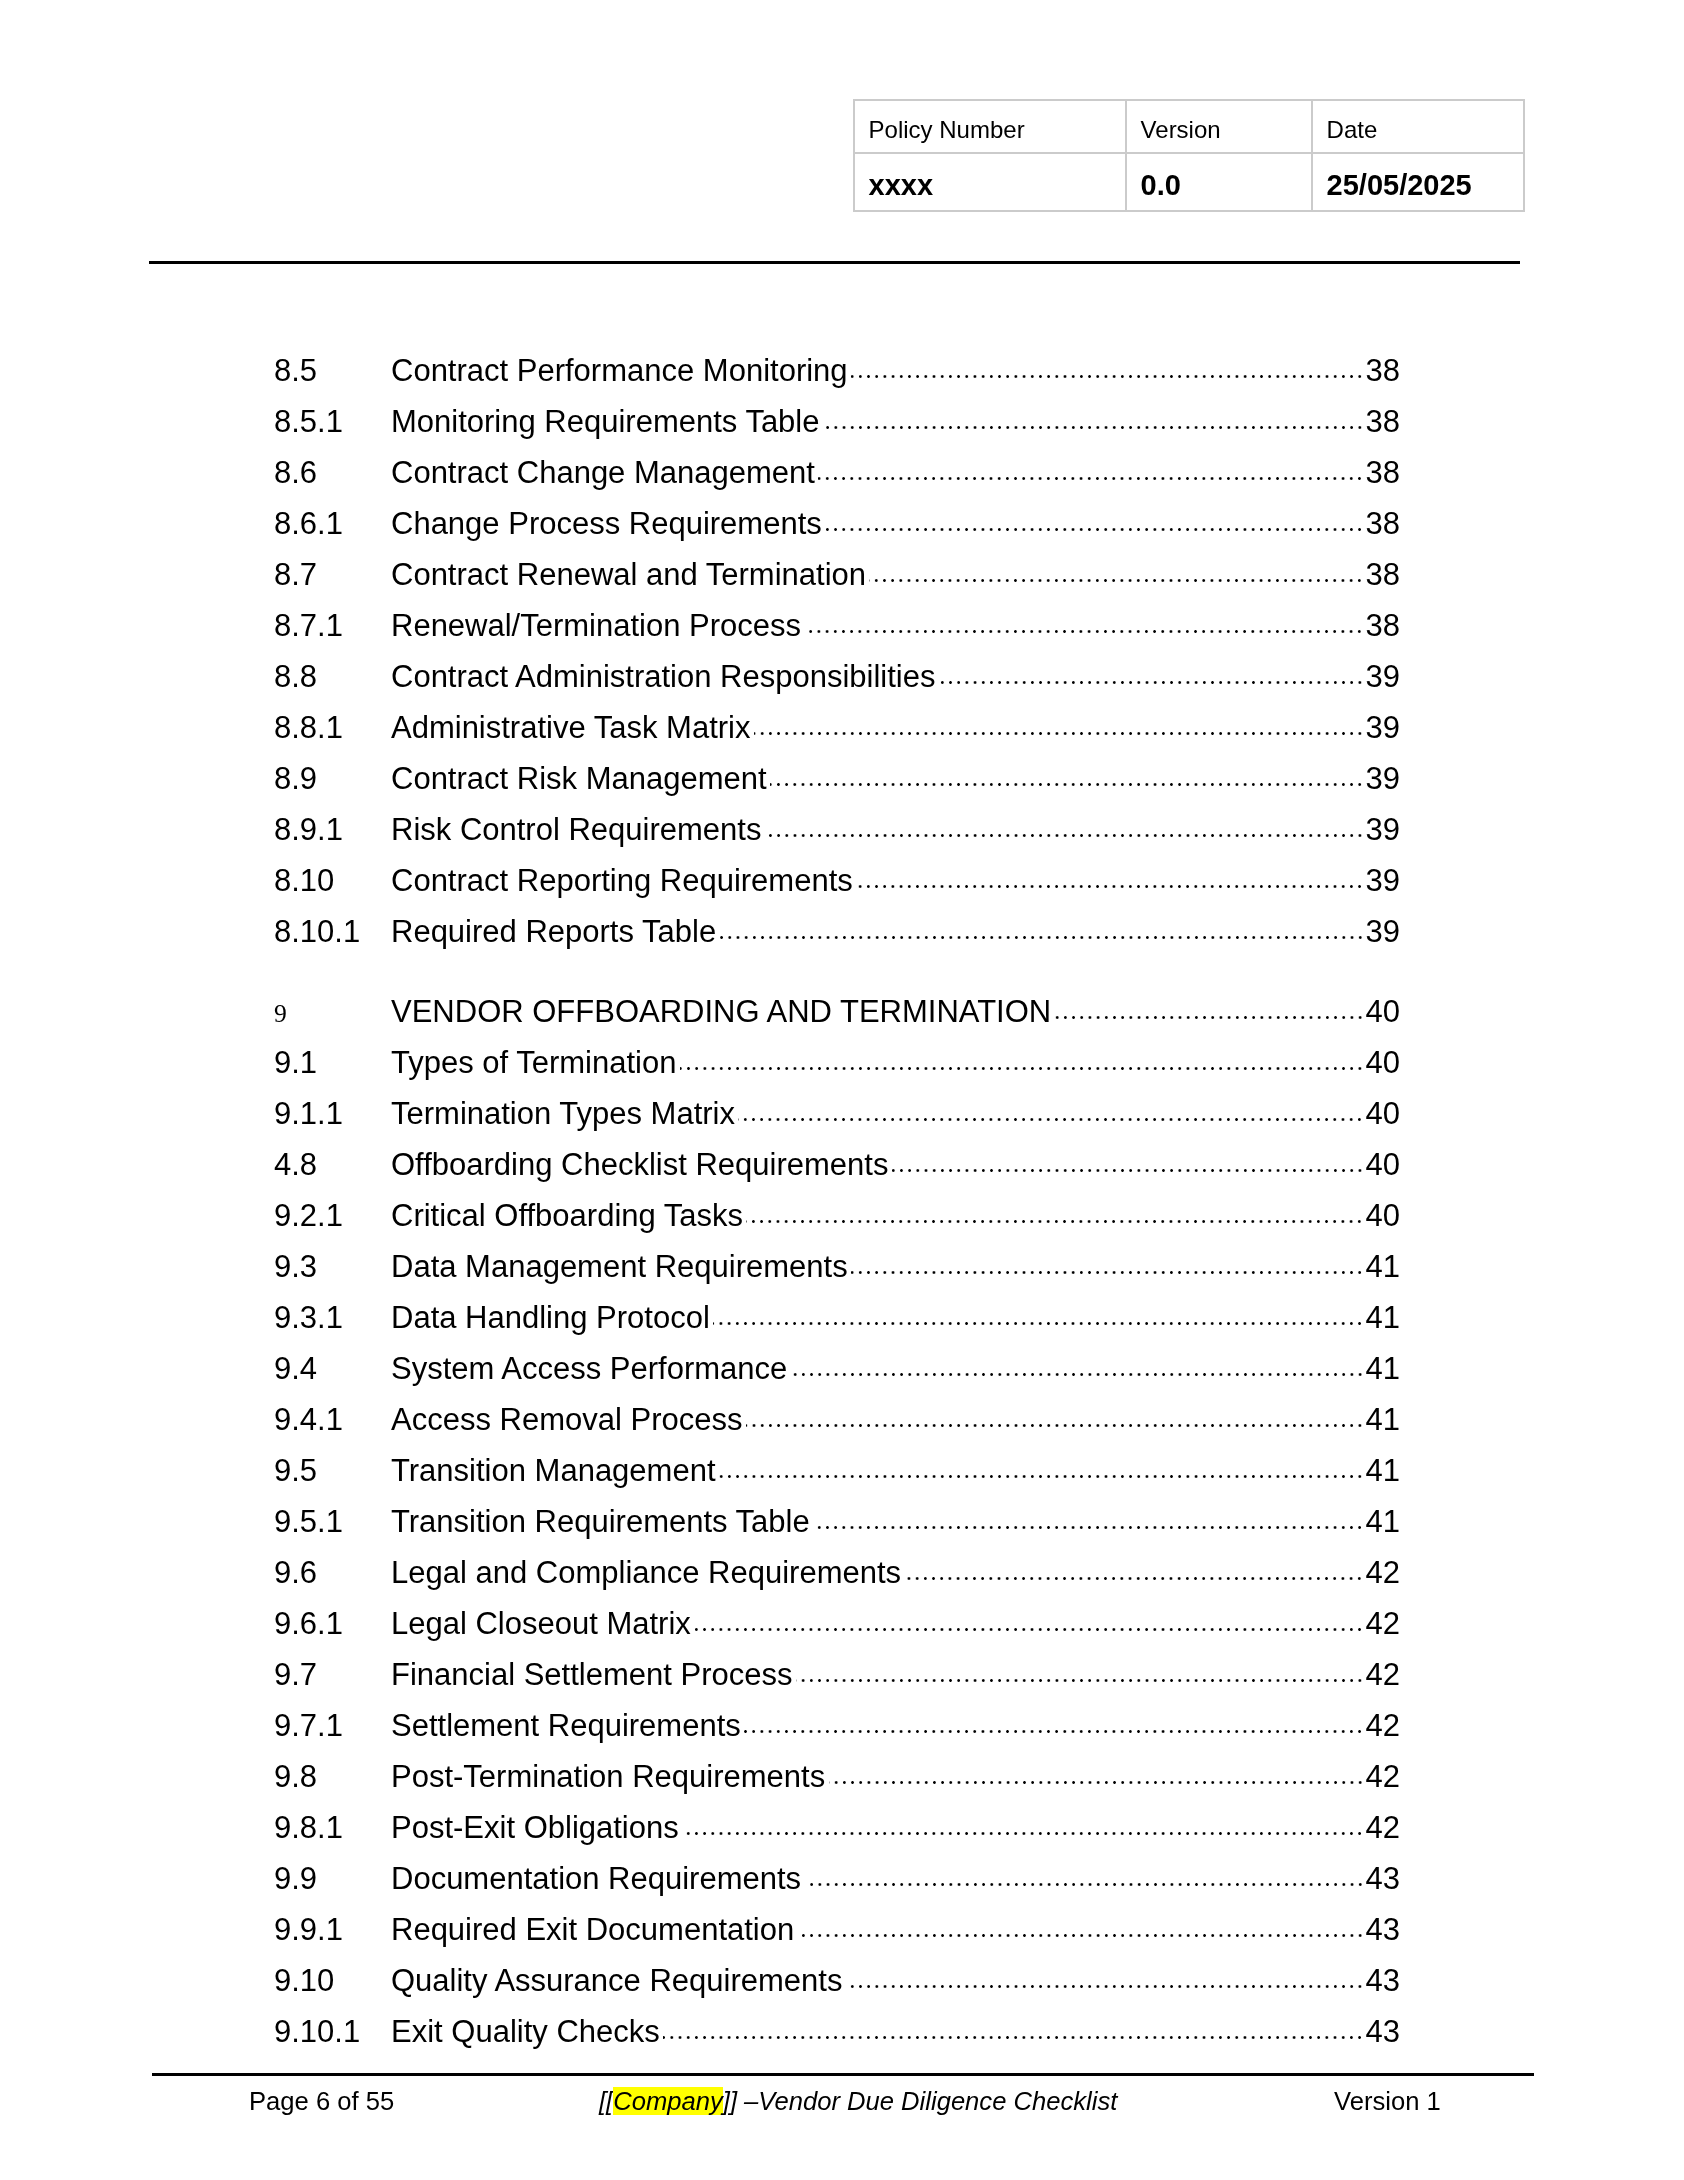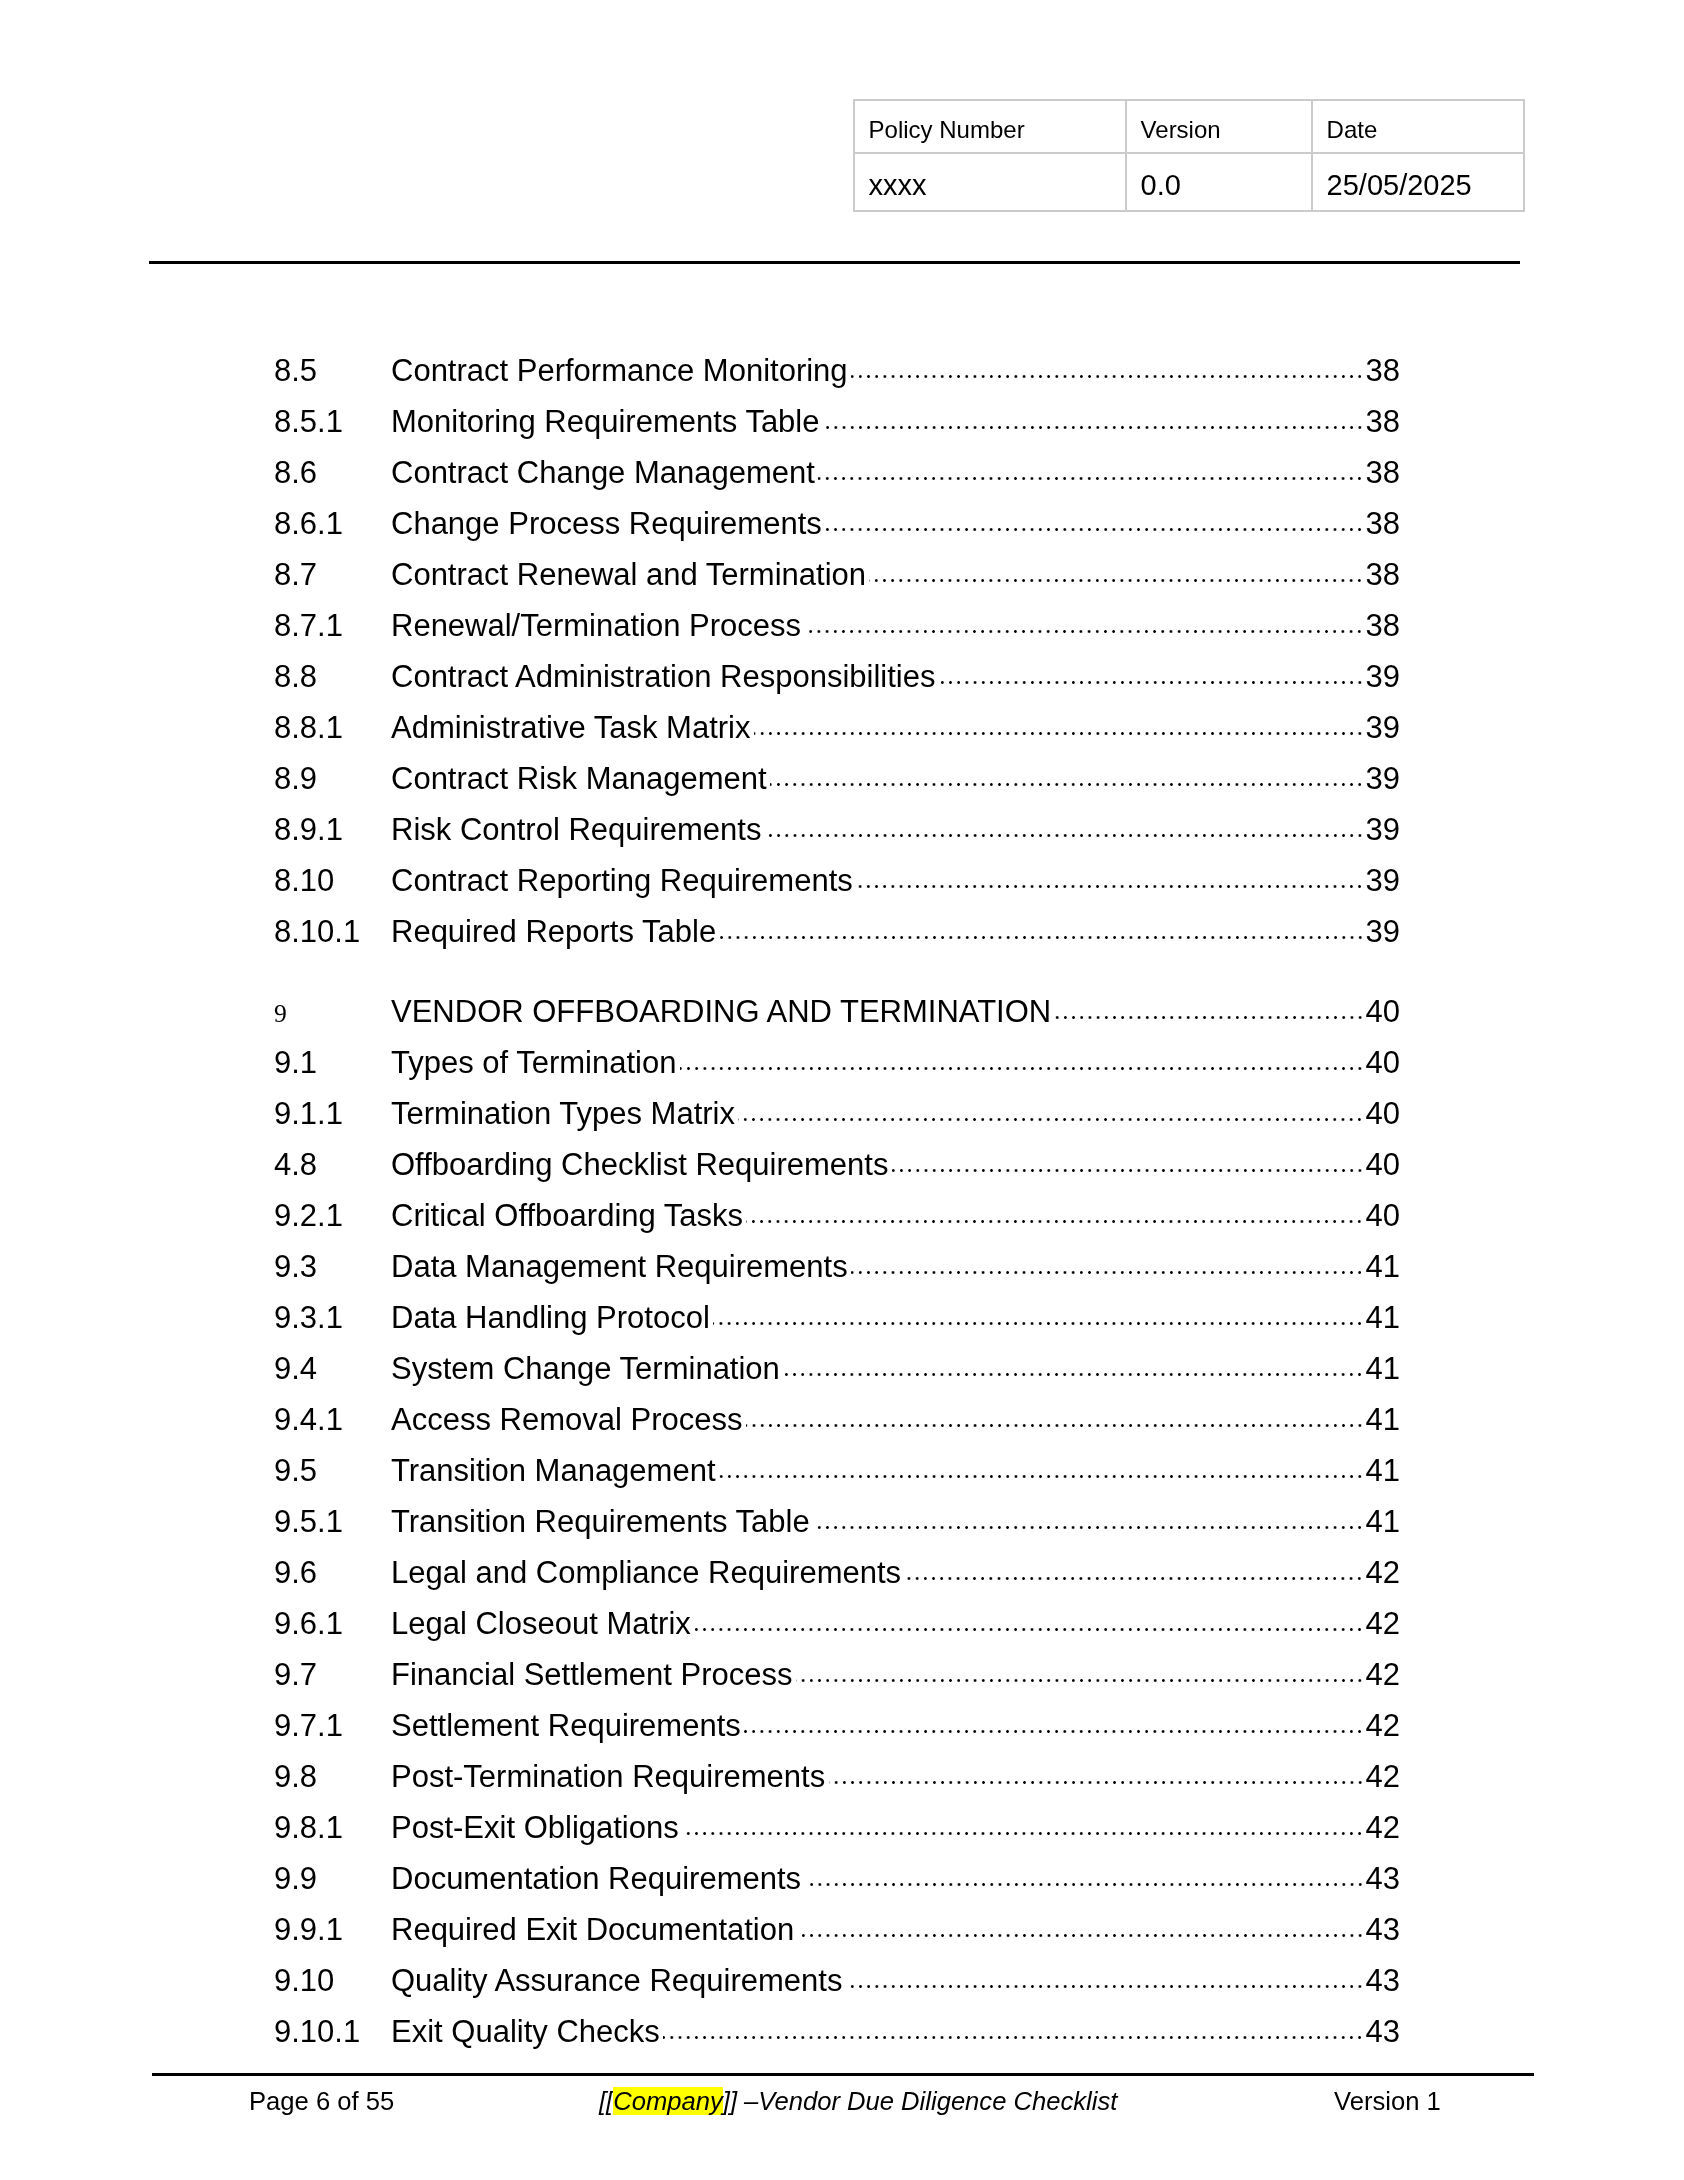--- a/index.html
+++ b/index.html
@@ -9,21 +9,21 @@
   }
   .hdr-table {
     position: absolute; left: 853px; top: 99px;
     border-collapse: collapse; table-layout: fixed;
   }
   .hdr-table td {
     border: 2.6px solid #cbcbcb; padding: 0 0 0 13.6px; vertical-align: bottom;
     white-space: nowrap;
   }
   .hdr-table tr.lbl td { height: 48px; font-size: 24px; padding-bottom: 8.5px; box-sizing: border-box; height: 53px;}
-  .hdr-table tr.val td { height: 58px; font-size: 29px; padding-bottom: 8.5px; box-sizing: border-box; }
+  .hdr-table tr.val td { height: 58px; font-size: 29px; padding-bottom: 8.5px; box-sizing: border-box; font-weight: bold; }
   .rule-top {
     position: absolute; left: 149px; top: 261px; width: 1371px; height: 3.4px; background: #000;
   }
   .toc { position: absolute; left: 274px; top: 313px; width: 1126px; }
   .row {
     display: flex; align-items: baseline; height: 51px; line-height: 51px;
     font-size: 31px; white-space: nowrap;
   }
   .num { width: 117px; flex: 0 0 117px; }
   .num.serif { font-family: "Liberation Serif", serif; font-size: 25.6px; }
@@ -188,21 +188,21 @@
         <span class="pg">41</span>
       </div>
     <div class="row">
         <span class="num">9.3.1</span>
         <span class="title">Data Handling Protocol</span>
         <span class="lead"></span>
         <span class="pg">41</span>
       </div>
     <div class="row">
         <span class="num">9.4</span>
-        <span class="title">System Change Termination</span>
+        <span class="title">System Access Performance</span>
         <span class="lead"></span>
         <span class="pg">41</span>
       </div>
     <div class="row">
         <span class="num">9.4.1</span>
         <span class="title">Access Removal Process</span>
         <span class="lead"></span>
         <span class="pg">41</span>
       </div>
     <div class="row">

